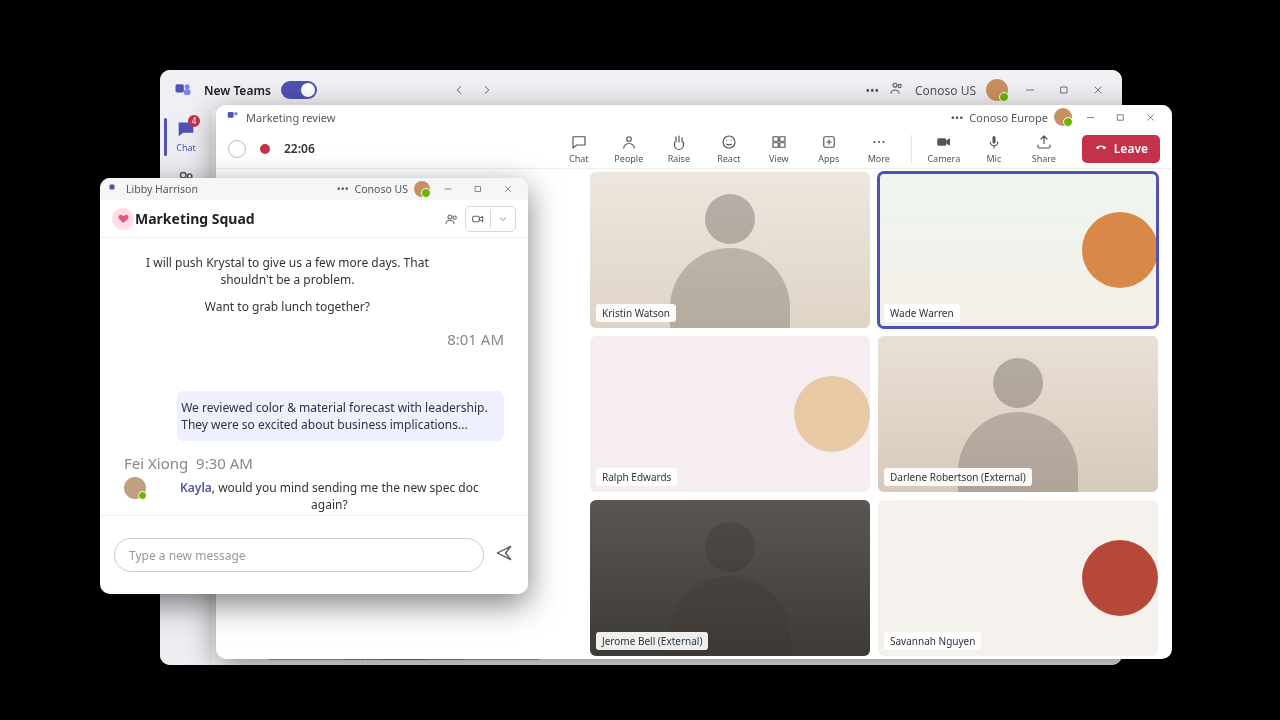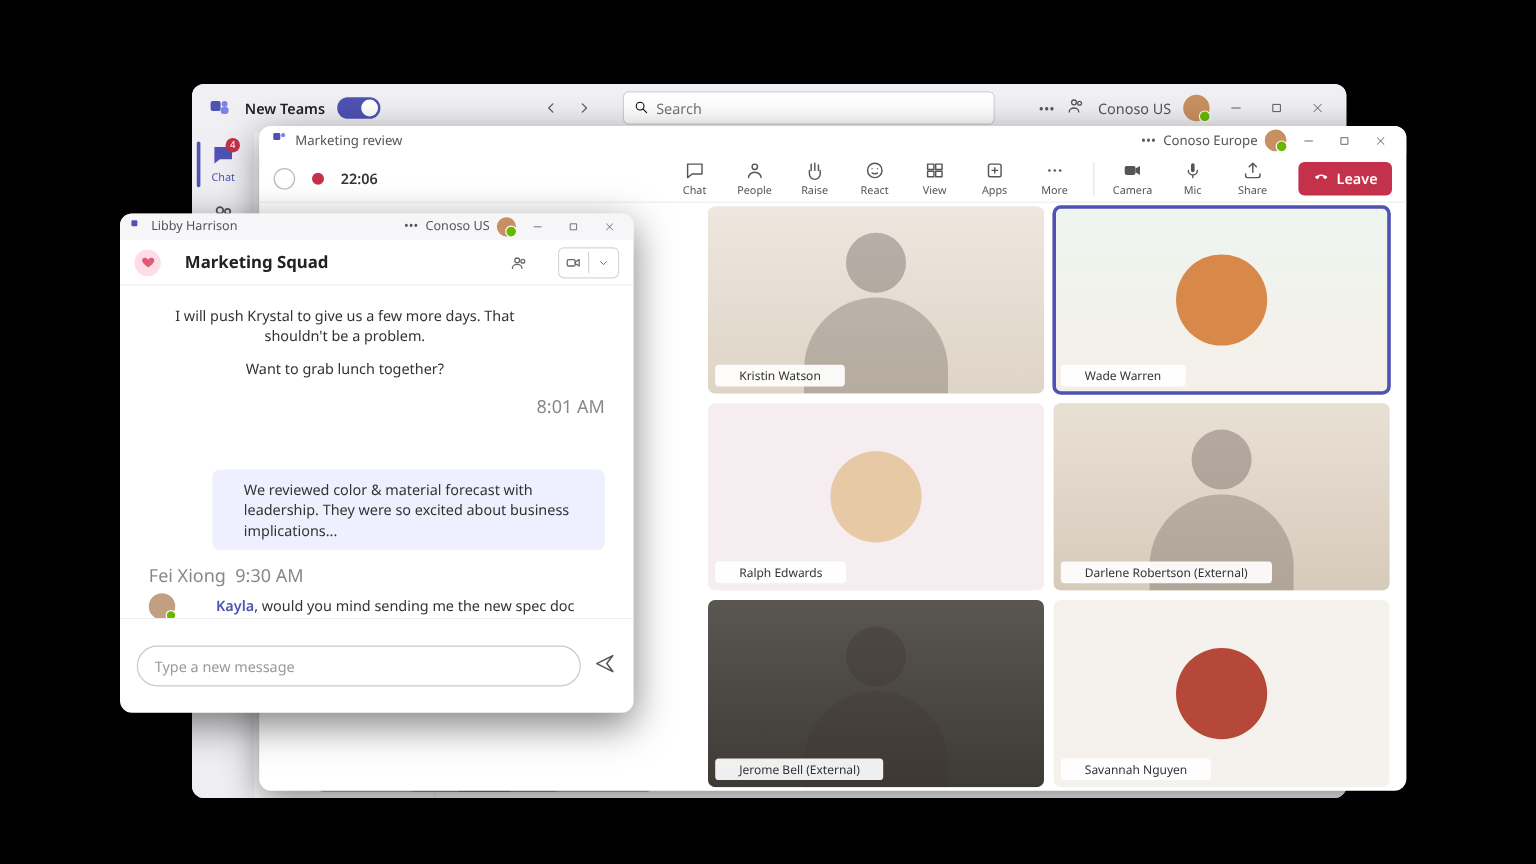--- a/index.html
+++ b/index.html
@@ -77,23 +77,23 @@
     display:grid; grid-template-columns: 314px 280px 280px; grid-template-rows: 156px 156px 156px;
     gap:8px; justify-content:center; align-content:start; padding:3px 10px 10px 48px;
   }
   .tile{
     background:#e9e3da; border-radius:6px; position:relative; overflow:hidden;
     display:flex; align-items:center; justify-content:center;
   }
   .tile.speaking{ outline:3px solid #4f52b2; outline-offset:-2px;}
   .tile .name{
     position:absolute; left:6px; bottom:6px; background:rgba(255,255,255,.92); font-size:10px;
-    padding:2px 20px; border-radius:3px; color:#333;
-  }
-  .tile.avatar-tile{ background:#f3efe9;}
+    padding:2px 6px; border-radius:3px; color:#333;
+  }
+  .tile.avatar-tile{ background:#f3efe9;justify-content:flex-end;}
   .av-circle{ width:76px;height:76px;border-radius:50%; background:#d08c40; display:flex;align-items:center;justify-content:center;}
   .person{
     width:100%; height:100%; background:linear-gradient(#cfc7bd,#b9b0a4); position:relative;
   }
   .person::after{ 
     content:""; position:absolute; left:50%; bottom:0; transform:translateX(-50%);
     width:120px; height:80px; background:rgba(60,50,45,.25); border-radius:60px 60px 0 0;
   }
   .person::before{
     content:""; position:absolute; left:50%; top:22px; transform:translateX(-50%);
@@ -107,33 +107,33 @@
   .popchat{
     position:absolute; left:100px; top:178px; width:428px; height:416px;
     background:#fff; border-radius:10px; box-shadow:0 10px 32px rgba(0,0,0,.5);
     display:flex; flex-direction:column; overflow:hidden;
   }
   .pc-titlebar{
     height:22px; display:flex; align-items:center; gap:6px; padding:0 8px; font-size:10.5px; color:#555; background:#f6f6f9;
   }
   .pc-titlebar .spacer{flex:1;}
   .pc-header{
-    height:38px; display:flex; align-items:center; gap:20px; padding:0 12px; border-bottom:1px solid #efeff2;
+    height:38px; display:flex; align-items:center; gap:1px; padding:0 12px; border-bottom:1px solid #efeff2;
   }
   .pc-heart{ width:22px;height:22px;border-radius:50%;background:#ffdde6;display:flex;align-items:center;justify-content:center;}
   .pc-title{ font-size:14px; font-weight:700; color:#222;}
   .pc-header .spacer{flex:1;}
   .pc-btn{ width:24px;height:24px;border-radius:5px;display:flex;align-items:center;justify-content:center;color:#666;}
   .pc-video{ border:1px solid #d6d6dd; border-radius:5px; display:flex; align-items:center;}
   .pc-video .sep{width:1px;height:18px;background:#d6d6dd;}
   .pc-body{ flex:1; overflow:auto; padding:8px 24px 4px 24px; font-size:12px; color:#333;}
   .msg{ margin:6px 0; max-width:86%;text-align:center;}
   .msg .bubble{ background:#fff; padding:4px 0; }
   .msg.right{ margin-left:auto; text-align:left;}
-  .msg.right .bubble{ background:#eef0ff; border-radius:6px; padding:8px 26px;margin-top:42px; }
+  .msg.right .bubble{ background:#eef0ff; border-radius:6px; padding:8px 4px;margin-top:42px; }
   .msg.plain .bubble{ padding:2px 0;}
   .meta{ font-size:15px; color:#888; margin:12px 0 2px;}
   .meta.left{ text-align:left;}
   .meta.right{ text-align:right;}
   .linklike{ color:#4f52b2; text-decoration:underline; }
   .msgrow{ display:flex; gap:20px; align-items:flex-start; margin-top:4px;}
   .msgrow .av{ width:22px;height:22px;border-radius:50%;background:#c0a080;flex:none;position:relative;}
   .msgrow .av::after{content:"";position:absolute;right:-1px;bottom:-1px;width:7px;height:7px;border-radius:50%;background:#6bb700;border:1.4px solid #fff;}
   .pc-compose{
     border-top:1px solid #efeff2; padding:22px 14px; display:flex; align-items:center; gap:10px;
@@ -166,27 +166,20 @@
       <span class="tm-navbtn">
           <svg width="14" height="14" viewBox="0 0 24 24">
             <path d="M15 6l-6 6 6 6"></path>
           </svg>
         </span>
       <span class="tm-navbtn">
           <svg width="14" height="14" viewBox="0 0 24 24">
             <path d="M9 6l6 6-6 6"></path>
           </svg>
         </span>
-    </div>
-    <div class="tm-search">
-      <span><svg width="13" height="13" viewBox="0 0 24 24">
-            <circle cx="10" cy="10" r="6"></circle>
-            <path d="M20 20l-5-5"></path>
-          </svg></span>
-      <input placeholder="Search" style="">
     </div>
     <div class="tm-right">
       <span>•••</span>
       <span><svg width="16" height="16" viewBox="0 0 24 24">
             <circle cx="9" cy="8" r="3"></circle>
             <circle cx="16" cy="9" r="2.4"></circle>
             <path d="M3 20c0-3 3-5 6-5s6 2 6 5"></path>
           </svg></span>
       <span>Conoso US</span>
       <span class="avatar"></span>

